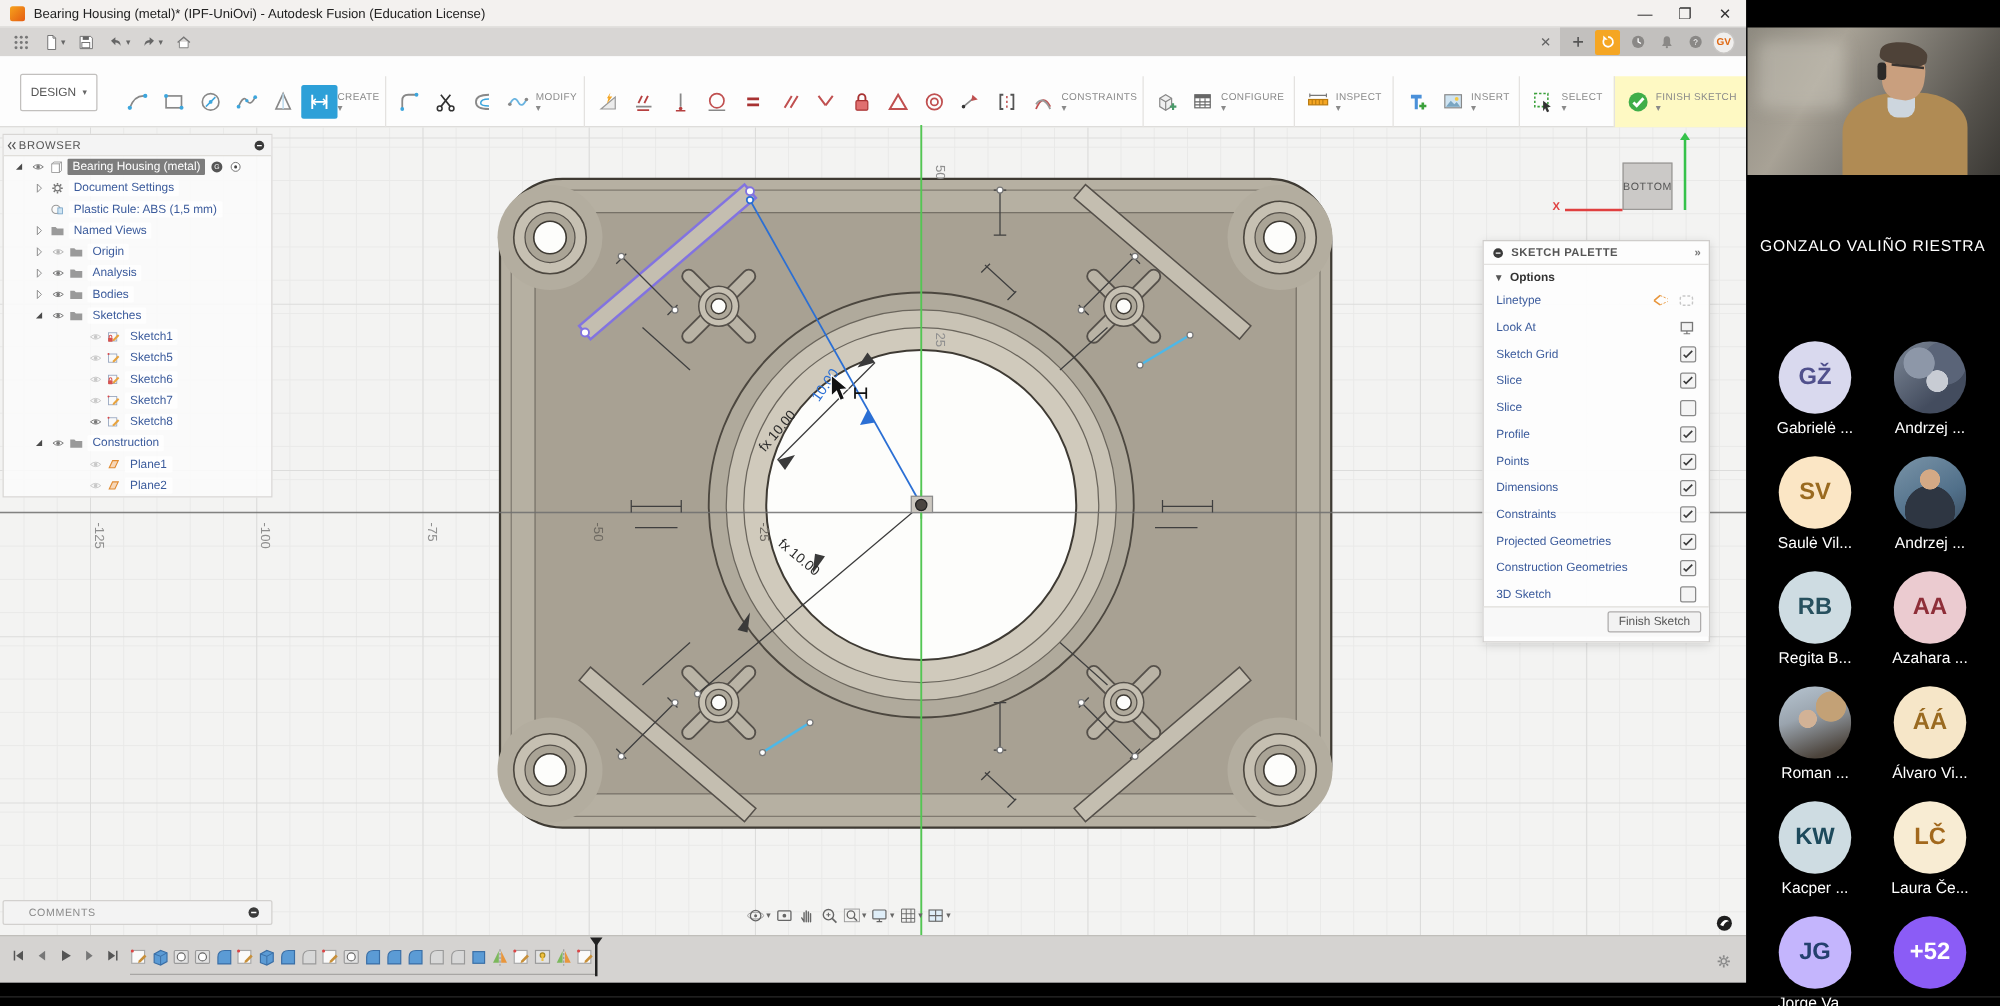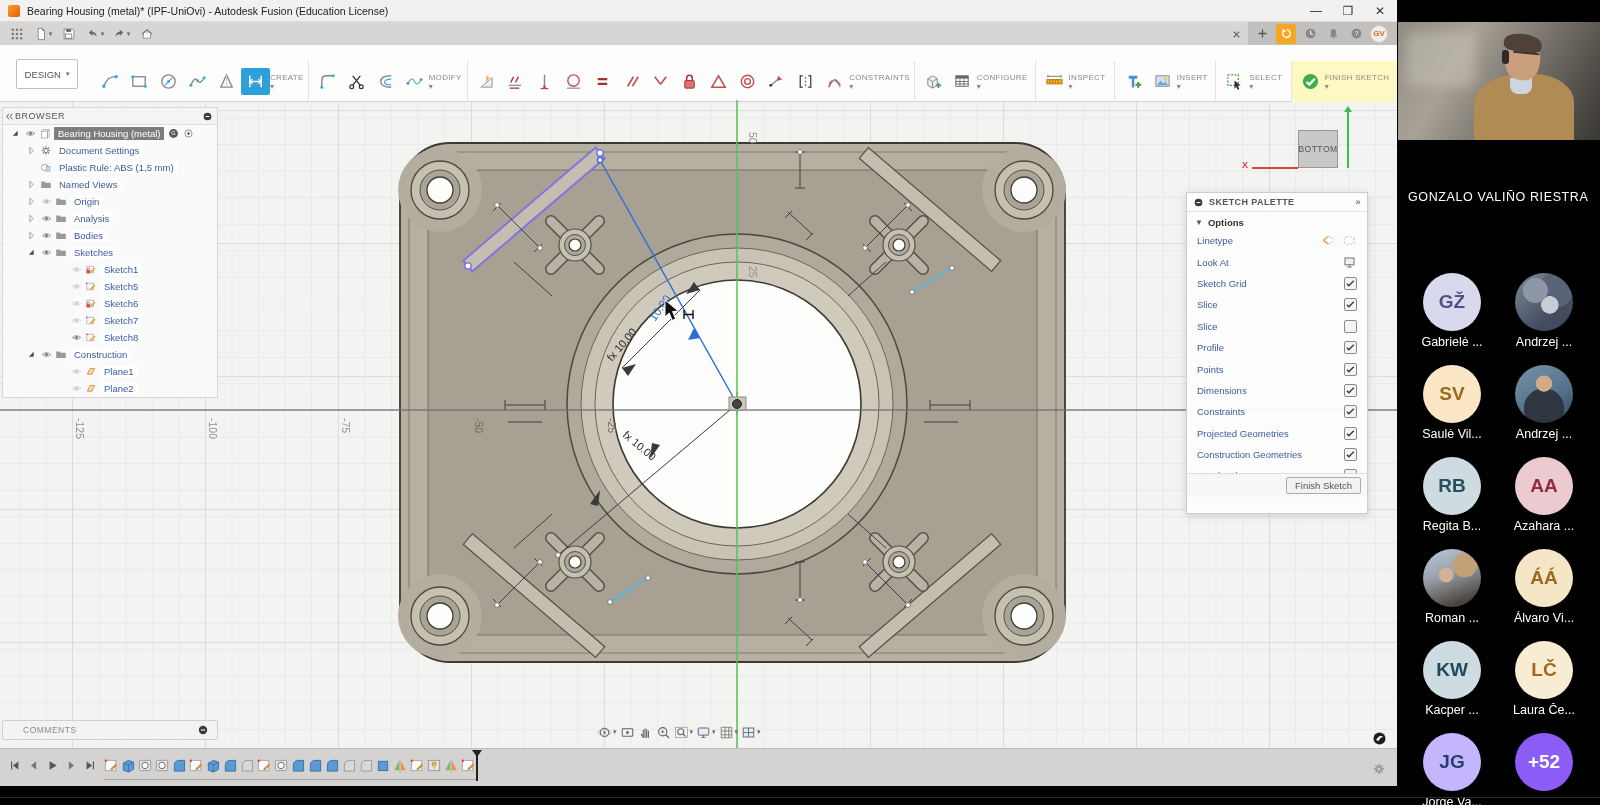--- a/index.html
+++ b/index.html
@@ -87,21 +87,21 @@
   .pal-head svg { width:11px; height:11px;}
   .pal-exp { margin-left:auto; color:#777; font-size:9px;}
   .pal-section { padding:5px 8px 2px; color:#333; font-weight:bold; font-size:9.5px; display:flex; gap:5px; align-items:center;}
   .pal-row { height:21.4px; display:flex; align-items:center; padding:0 10px; }
   .pal-row .pl { color:#3b5b9c; }
   .pal-ctl { margin-left:auto; display:flex; gap:6px; align-items:center;}
   .pal-ctl svg { width:15px; height:15px; }
   .cbx { width:13px; height:13px; border:1.5px solid #8a8a8a; border-radius:2px; background:#f4f4f4;
     display:flex; align-items:center; justify-content:center; }
   .cbx svg { width:11px; height:11px;}
-  .pal-foot { position:absolute; bottom:16px; left:0; width:100%; height:24px; border-top:1px solid #e0deda;
+  .pal-foot { position:absolute; bottom:4px; left:0; width:100%; height:24px; border-top:1px solid #e0deda;
     display:flex; align-items:center; justify-content:flex-end; padding:0 6px; background:rgba(248,248,248,.95);}
   .finish-btn { border:1px solid #adabab; background:#f2f2f2; color:#555; font-size:9.5px;
     padding:2px 8px; border-radius:2px;}
 
   
   .viewcube { position:absolute; left:1298px; top:130px; width:40px; height:38px; background:#cbc9c7;
     border:1px solid #9a9896; display:flex; align-items:center; justify-content:center;
     font-size:8.5px; color:#555; letter-spacing:.5px;}
   .axis-x { position:absolute; left:1252px; top:167px; width:46px; height:2px; background:#e04040;}
   .axis-x-label { position:absolute; left:1242px; top:160px; color:#e04040; font-size:9px; font-weight:bold;}

